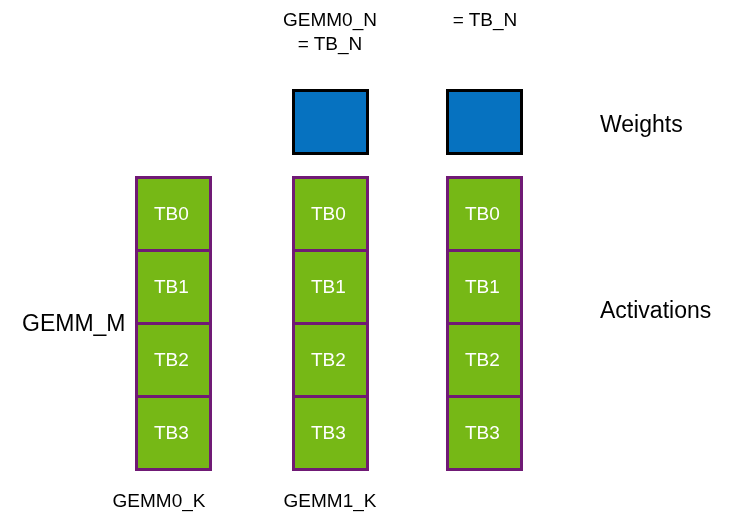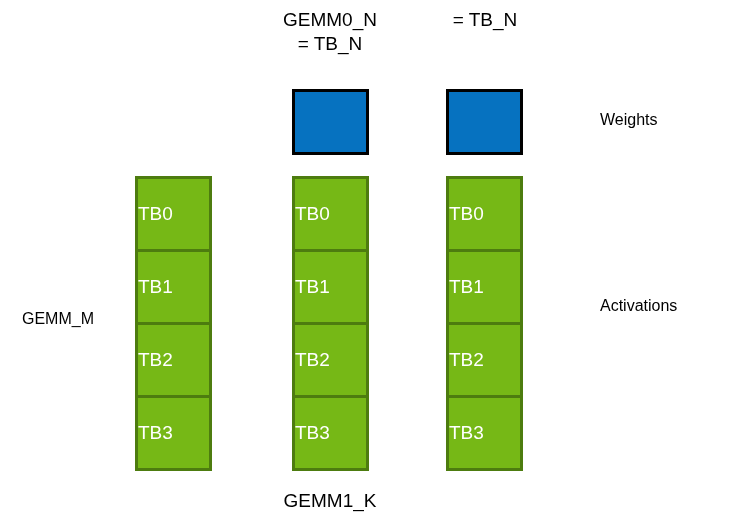--- a/index.html
+++ b/index.html
@@ -53,36 +53,36 @@
 
   
   .act-col {
     position: absolute;
     box-sizing: border-box;
     display: flex;
     flex-direction: column;
   }
   .act-box {
     box-sizing: border-box;
-    border: 3px solid #4d7c0f;
+    border: 3px solid #701a75;
     background: #76B816;
     color: #ffffff;
     font-size: 19px;
     display: flex;
     align-items: center;
-    padding-left: 0;
+    padding-left: 16px;
     flex: 1 1 0;
     margin-top: -3px;
   }
   .act-box:first-child {
     margin-top: 0;
   }
   .side-label {
     position: absolute;
-    font-size: 16px;
+    font-size: 23px;
     color: #000000;
     white-space: nowrap;
   }
 </style>
 </head>
 <body>
 
 <div id="canvas">
 
   <div class="col-header" style="left:230px; top:8px;">
@@ -116,15 +116,16 @@
     <div class="act-box">TB1</div>
     <div class="act-box">TB2</div>
     <div class="act-box">TB3</div>
   </div>
 
   <div class="side-label" style="left:600px; top:111px;">Weights</div>
   <div class="side-label" style="left:22px; top:310px;">GEMM_M</div>
 
   <div class="side-label" style="left:600px; top:297px;">Activations</div>
 
+  <div class="label center" style="left:59px; top:489px; width:200px;">GEMM0_K</div>
   <div class="label center" style="left:230px; top:489px; width:200px;">GEMM1_K</div>
 
 </div>
 
 </body></html>

